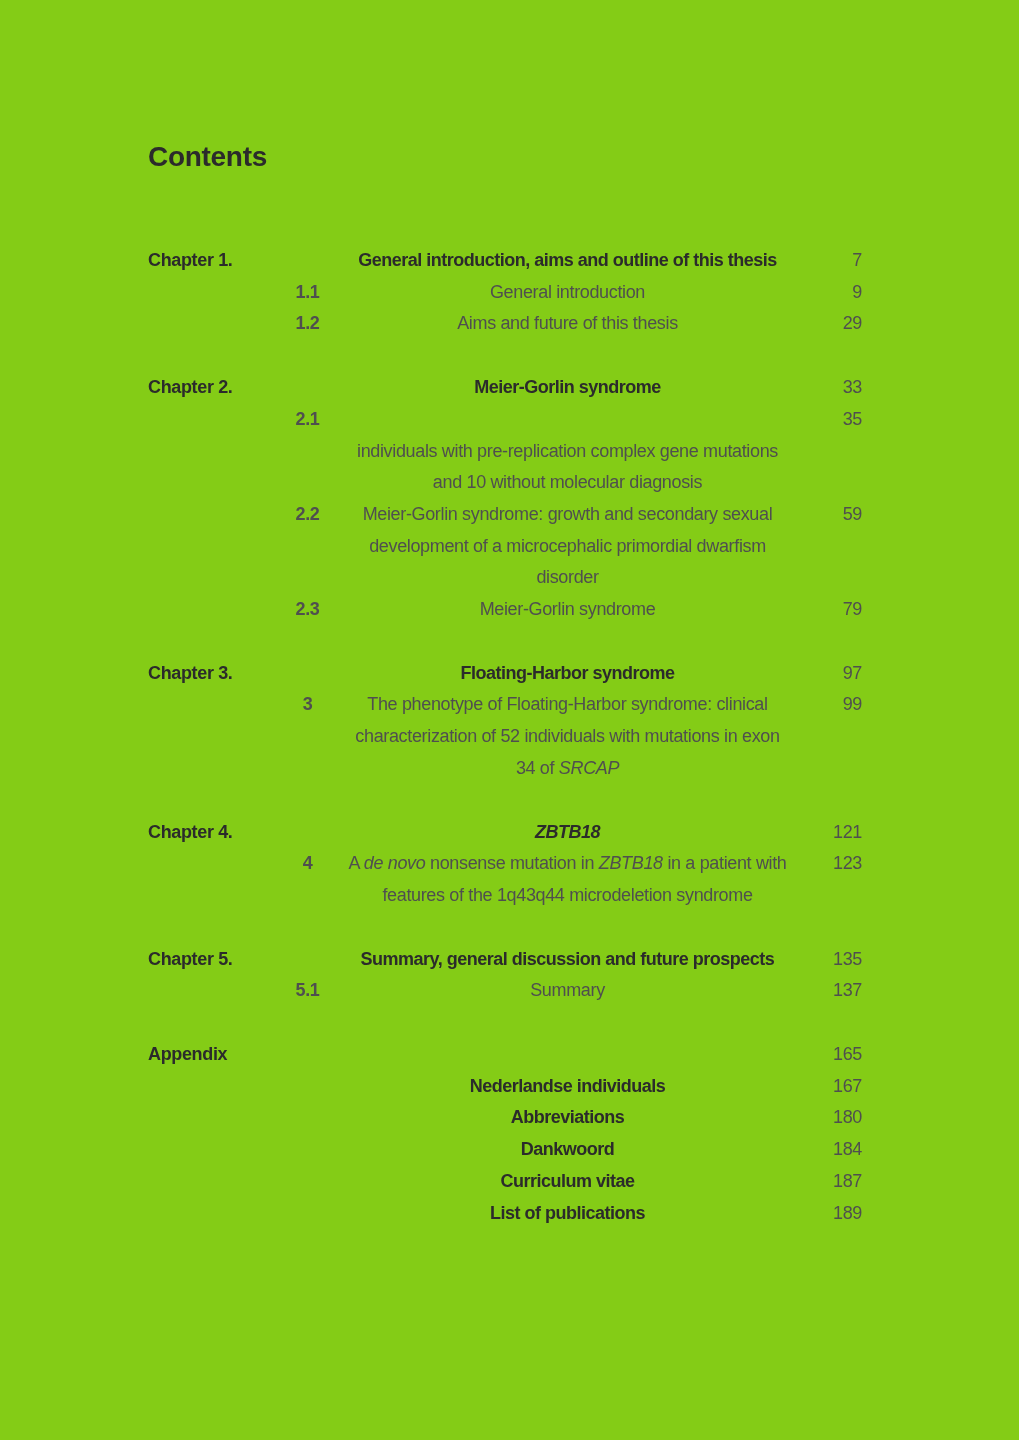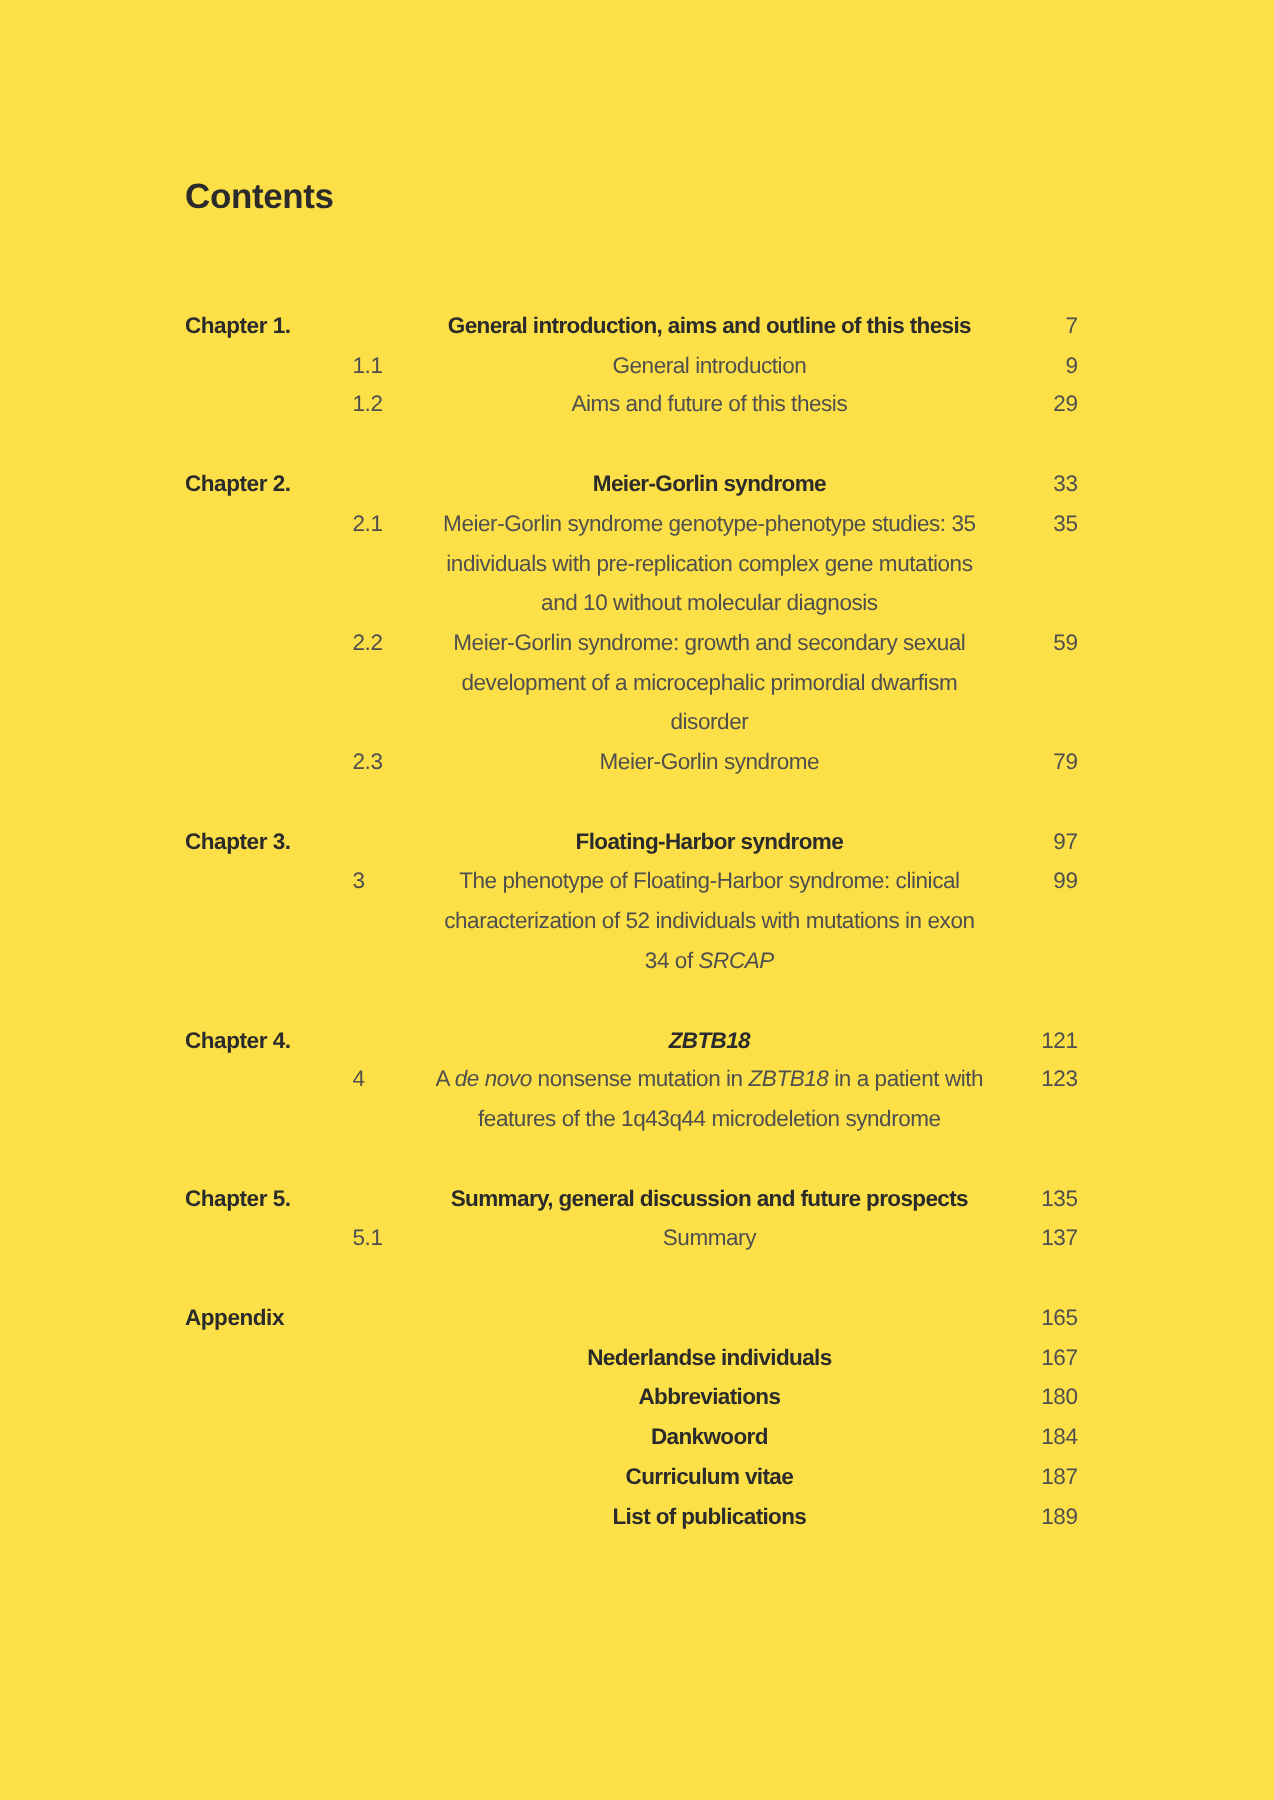--- a/index.html
+++ b/index.html
@@ -11,21 +11,21 @@
     width: 1019px;
     height: 1440px;
     font-family: "Liberation Sans", sans-serif;
     color: #2b2b2b;
     overflow: hidden;
   }
   .page {
     position: relative;
     width: 1019px;
     height: 1440px;
-    background: #fde047;
+    background: #84cc16;
   }
   .doc-title {
     position: absolute;
     left: 148px;
     top: 141px;
     font-size: 28px;
     font-weight: 700;
     letter-spacing: -0.3px;
     color: #2b2b2b;
   }
@@ -46,21 +46,22 @@
     letter-spacing: -0.35px;
     align-items: start;
   }
   .cell-label {
     font-weight: 700;
     color: #2b2b2b;
     white-space: nowrap;
   }
   .cell-num {
     color: #4f4f4f;
-    font-weight: 400;
+    font-weight: 700;
+    text-align: center;
   }
   .cell-title {
     white-space: nowrap;
     color: #4f4f4f;
     font-weight: 400;
     text-align: center;
   }
   .row.chapter .cell-title {
     font-weight: 700;
     color: #2b2b2b;
@@ -105,21 +106,21 @@
       <div class="block">
         <div class="row chapter">
           <div class="cell-label">Chapter 2.</div>
           <div class="cell-num"></div>
           <div class="cell-title"><span>Meier-Gorlin syndrome</span></div>
           <div class="cell-page">33</div>
         </div>
         <div class="row section">
           <div class="cell-label"></div>
           <div class="cell-num">2.1</div>
-          <div class="cell-title"><span>Meier-Gorlin syndrome genotype-phenotype studies: 35</span><br><span>individuals with pre-replication complex gene mutations</span><br><span>and 10 without molecular diagnosis</span></div>
+          <div class="cell-title"><br><span>individuals with pre-replication complex gene mutations</span><br><span>and 10 without molecular diagnosis</span></div>
           <div class="cell-page">35</div>
         </div>
         <div class="row section">
           <div class="cell-label"></div>
           <div class="cell-num">2.2</div>
           <div class="cell-title"><span>Meier-Gorlin syndrome: growth and secondary sexual</span><br><span>development of a microcephalic primordial dwarfism</span><br><span>disorder</span></div>
           <div class="cell-page">59</div>
         </div>
         <div class="row section">
           <div class="cell-label"></div>

